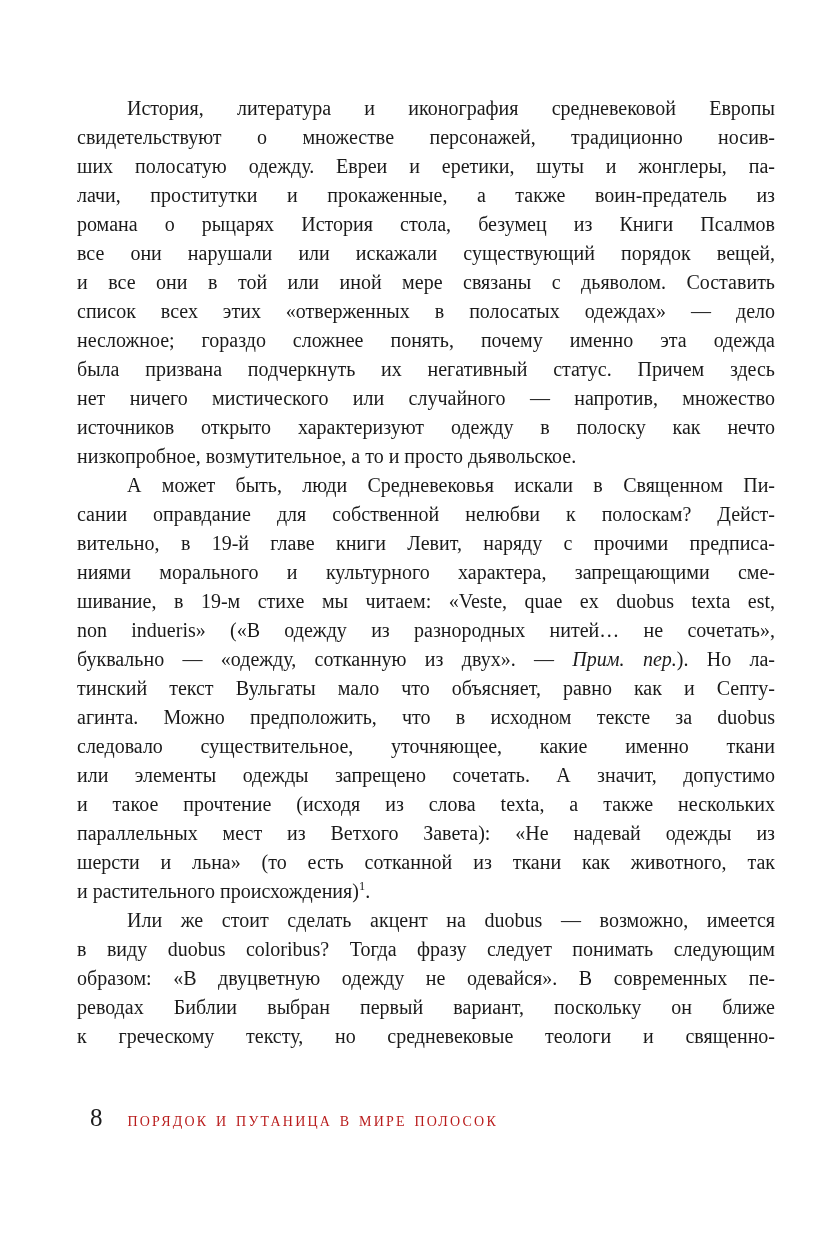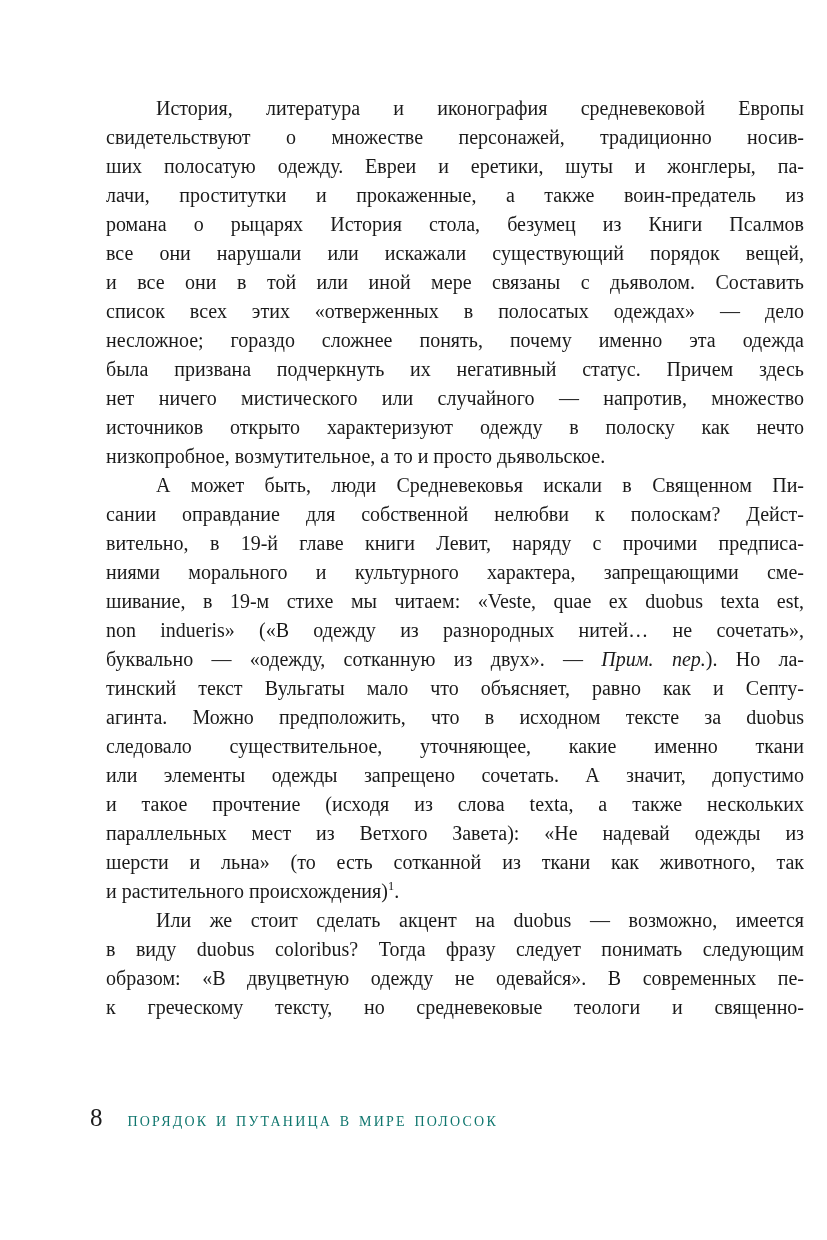--- a/index.html
+++ b/index.html
@@ -11,21 +11,21 @@
     position: relative;
     width: 827px;
     height: 1240px;
     background: #ffffff;
     font-family: "Liberation Serif", serif;
     color: #1a1a1a;
     overflow: hidden;
   }
   .text-block {
     position: absolute;
-    left: 106px;
+    left: 77px;
     top: 94px;
     width: 698px;
   }
   .para {
     margin: 0;
     padding: 0;
   }
   .line {
     height: 29px;
     line-height: 29px;
@@ -57,21 +57,21 @@
     gap: 25px;
   }
   .pagenum {
     font-size: 25px;
     color: #1d1d1d;
   }
   .running {
     font-size: 14px;
     letter-spacing: 2.2px;
     word-spacing: 2px;
-    color: #0f766e;
+    color: #b91c1c;
   }
 </style>
 </head>
 <body>
 
 <div class="page">
 
   <main class="text-block">
 
     <section class="para">
@@ -105,20 +105,21 @@
       <div class="line">и такое прочтение (исходя из слова texta, а также нескольких</div>
       <div class="line">параллельных мест из Ветхого Завета): «Не надевай одежды из</div>
       <div class="line">шерсти и льна» (то есть сотканной из ткани как животного, так</div>
       <div class="line last"><span>и растительного происхождения)</span><sup>1</sup><span>.</span></div>
     </section>
 
     <section class="para">
       <div class="line indent">Или же стоит сделать акцент на duobus — возможно, имеется</div>
       <div class="line">в виду duobus coloribus? Тогда фразу следует понимать следующим</div>
       <div class="line">образом: «В двуцветную одежду не одевайся». В современных пе-</div>
+      <div class="line">реводах Библии выбран первый вариант, поскольку он ближе</div>
       <div class="line">к греческому тексту, но средневековые теологи и священно-</div>
     </section>
 
   </main>
 
   <footer class="footer">
     <span class="pagenum">8</span>
     <span class="running">ПОРЯДОК И ПУТАНИЦА В МИРЕ ПОЛОСОК</span>
   </footer>
 

